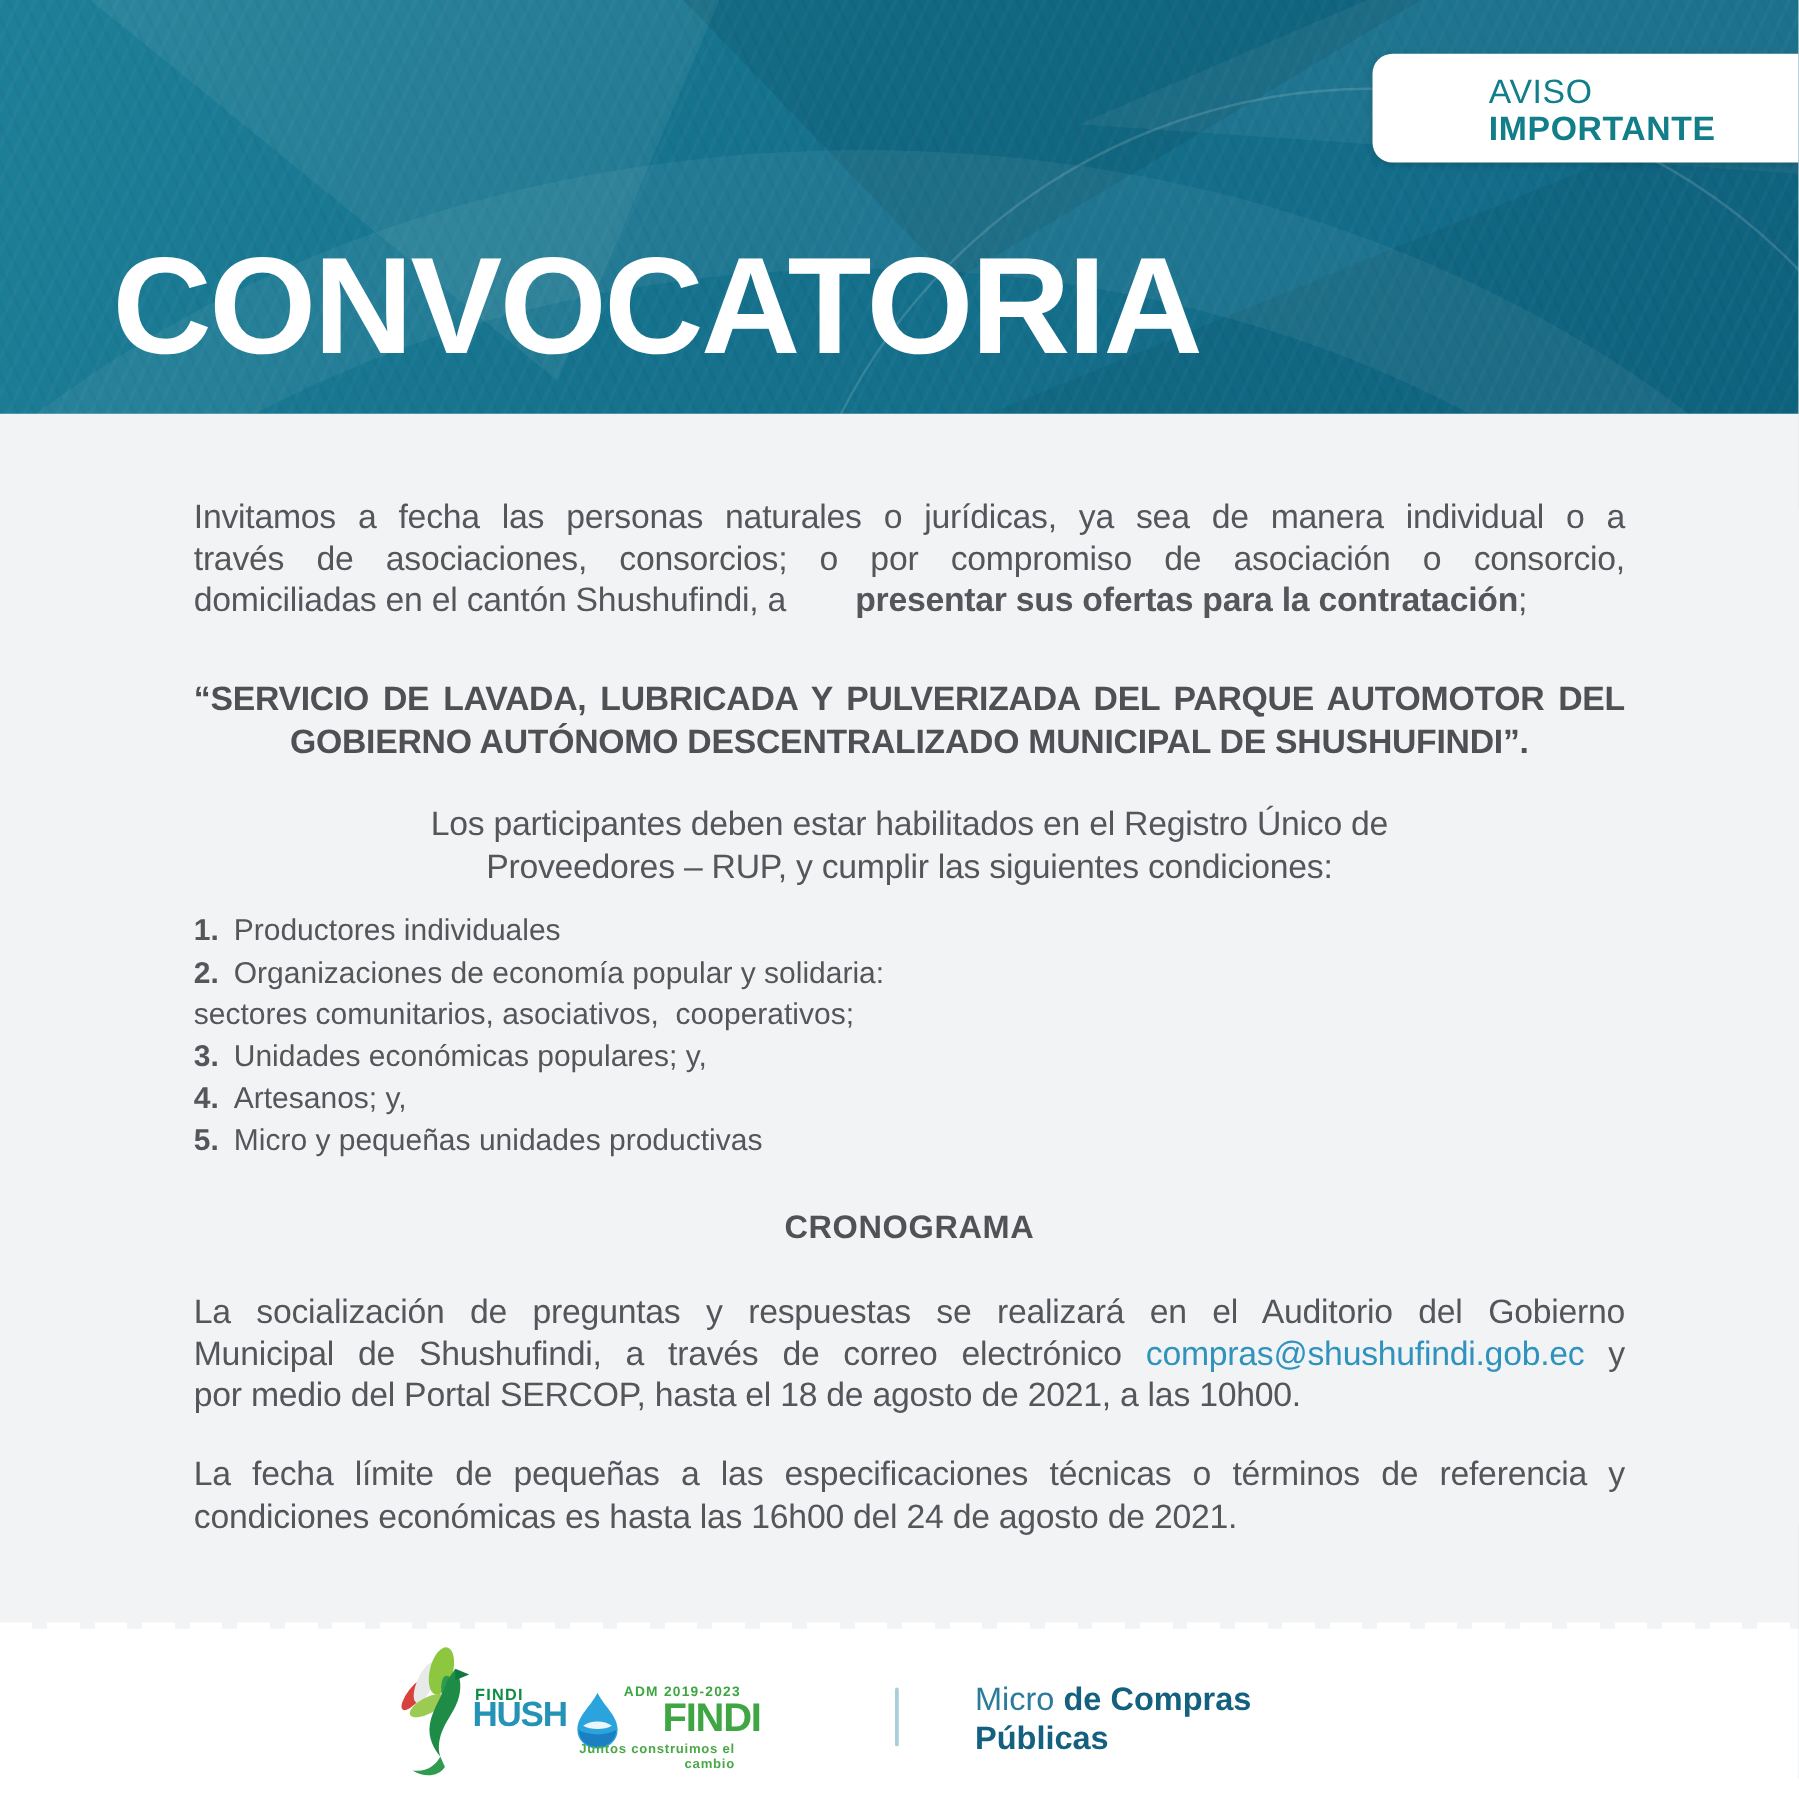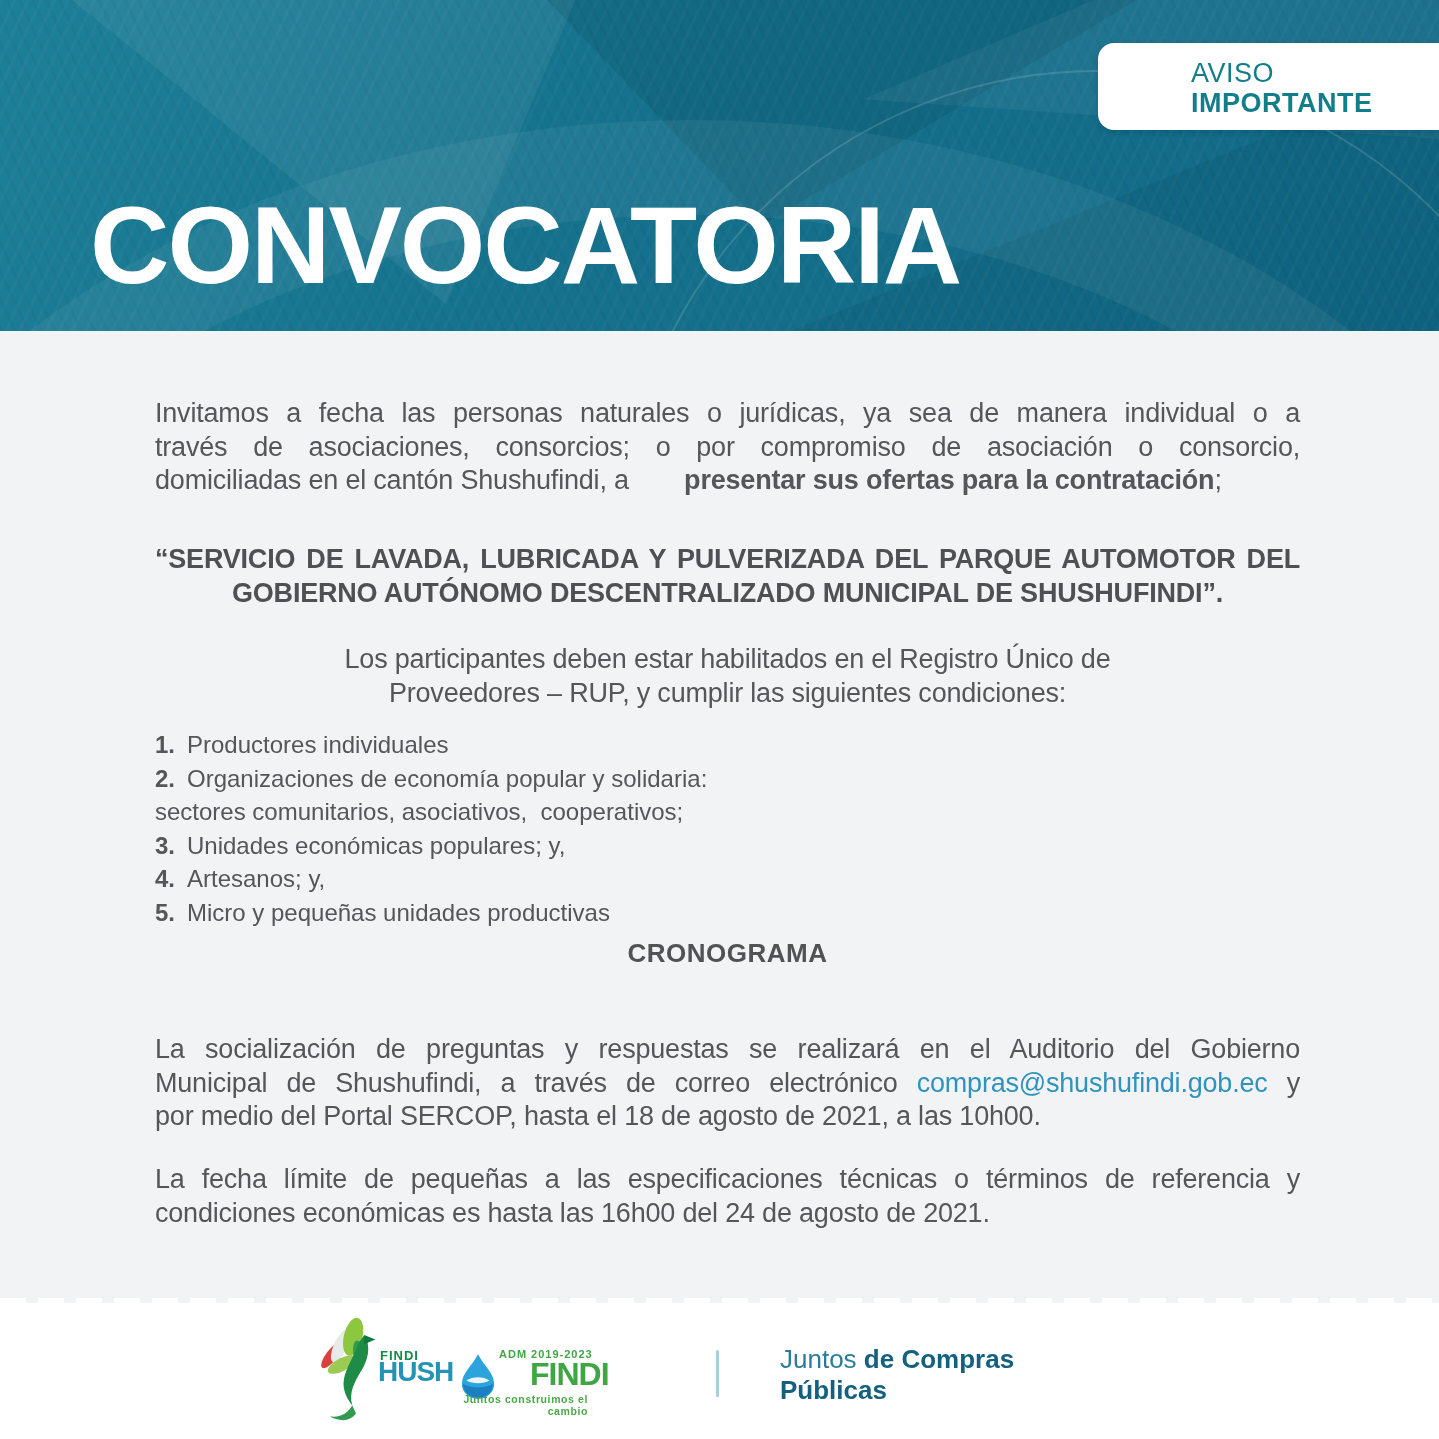--- a/index.html
+++ b/index.html
@@ -122,21 +122,21 @@
 
   <div class="tblock" style="top:728px;">
     <div class="list-row"><span class="list-num">1.</span><span class="keep-ws">Productores individuales</span></div>
     <div class="list-row"><span class="list-num">2.</span><span class="keep-ws">Organizaciones de economía popular y solidaria:</span></div>
     <div class="list-row"><span class="list-num"></span><span class="keep-ws">sectores comunitarios, asociativos,  cooperativos;</span></div>
     <div class="list-row"><span class="list-num">3.</span><span class="keep-ws">Unidades económicas populares; y,</span></div>
     <div class="list-row"><span class="list-num">4.</span><span class="keep-ws">Artesanos; y,</span></div>
     <div class="list-row"><span class="list-num">5.</span><span class="keep-ws">Micro y pequeñas unidades productivas</span></div>
   </div>
 
-  <div class="tblock heading" style="top:937px;">CRONOGRAMA</div>
+  <div class="tblock heading" style="top:965px;">CRONOGRAMA</div>
 
   <div class="tblock" style="top:1033px;">
     <div class="stretch">La socialización de preguntas y respuestas se realizará en el Auditorio del Gobierno</div>
     <div class="stretch"><span>Municipal de Shushufindi, a través de correo electrónico </span><span class="email-link">compras@shushufindi.gob.ec</span><span> y</span></div>
     <div>por medio del Portal SERCOP, hasta el 18 de agosto de 2021, a las 10h00.</div>
   </div>
 
   <div class="tblock" style="top:1163px;">
     <div class="stretch">La fecha límite de pequeñas a las especificaciones técnicas o términos de referencia y</div>
     <div>condiciones económicas es hasta las 16h00 del 24 de agosto de 2021.</div>
@@ -160,18 +160,18 @@
         <path d="M16 1 C21 11 30 17 30 27 a14 13 0 1 1 -28 0 C2 17 11 11 16 1 Z" fill="#2BA3DC"></path>
         <path d="M3 27 a13 12 0 0 0 26 0 C22 31 10 31 3 27 Z" fill="#1773B8" opacity="0.75"></path>
         <path d="M6 24 C11 20 21 20 26 24 C21 27 11 27 6 24 Z" fill="#FFFFFF" opacity="0.9"></path>
       </svg>
       <span class="logo-findi">FINDI</span>
       <span class="logo-adm">ADM 2019-2023</span>
       <span class="logo-slogan">Juntos construimos el cambio</span>
     </div>
     <div class="footer-divider"></div>
     <div class="unit">
-      <div><span class="unit-light">Juntos </span><span class="unit-bold">de Compras</span></div>
+      <div><span class="unit-light">Micro </span><span class="unit-bold">de Compras</span></div>
       <div class="unit-bold">Públicas</div>
     </div>
   </div>
 
 </div>
 
 </body></html>

